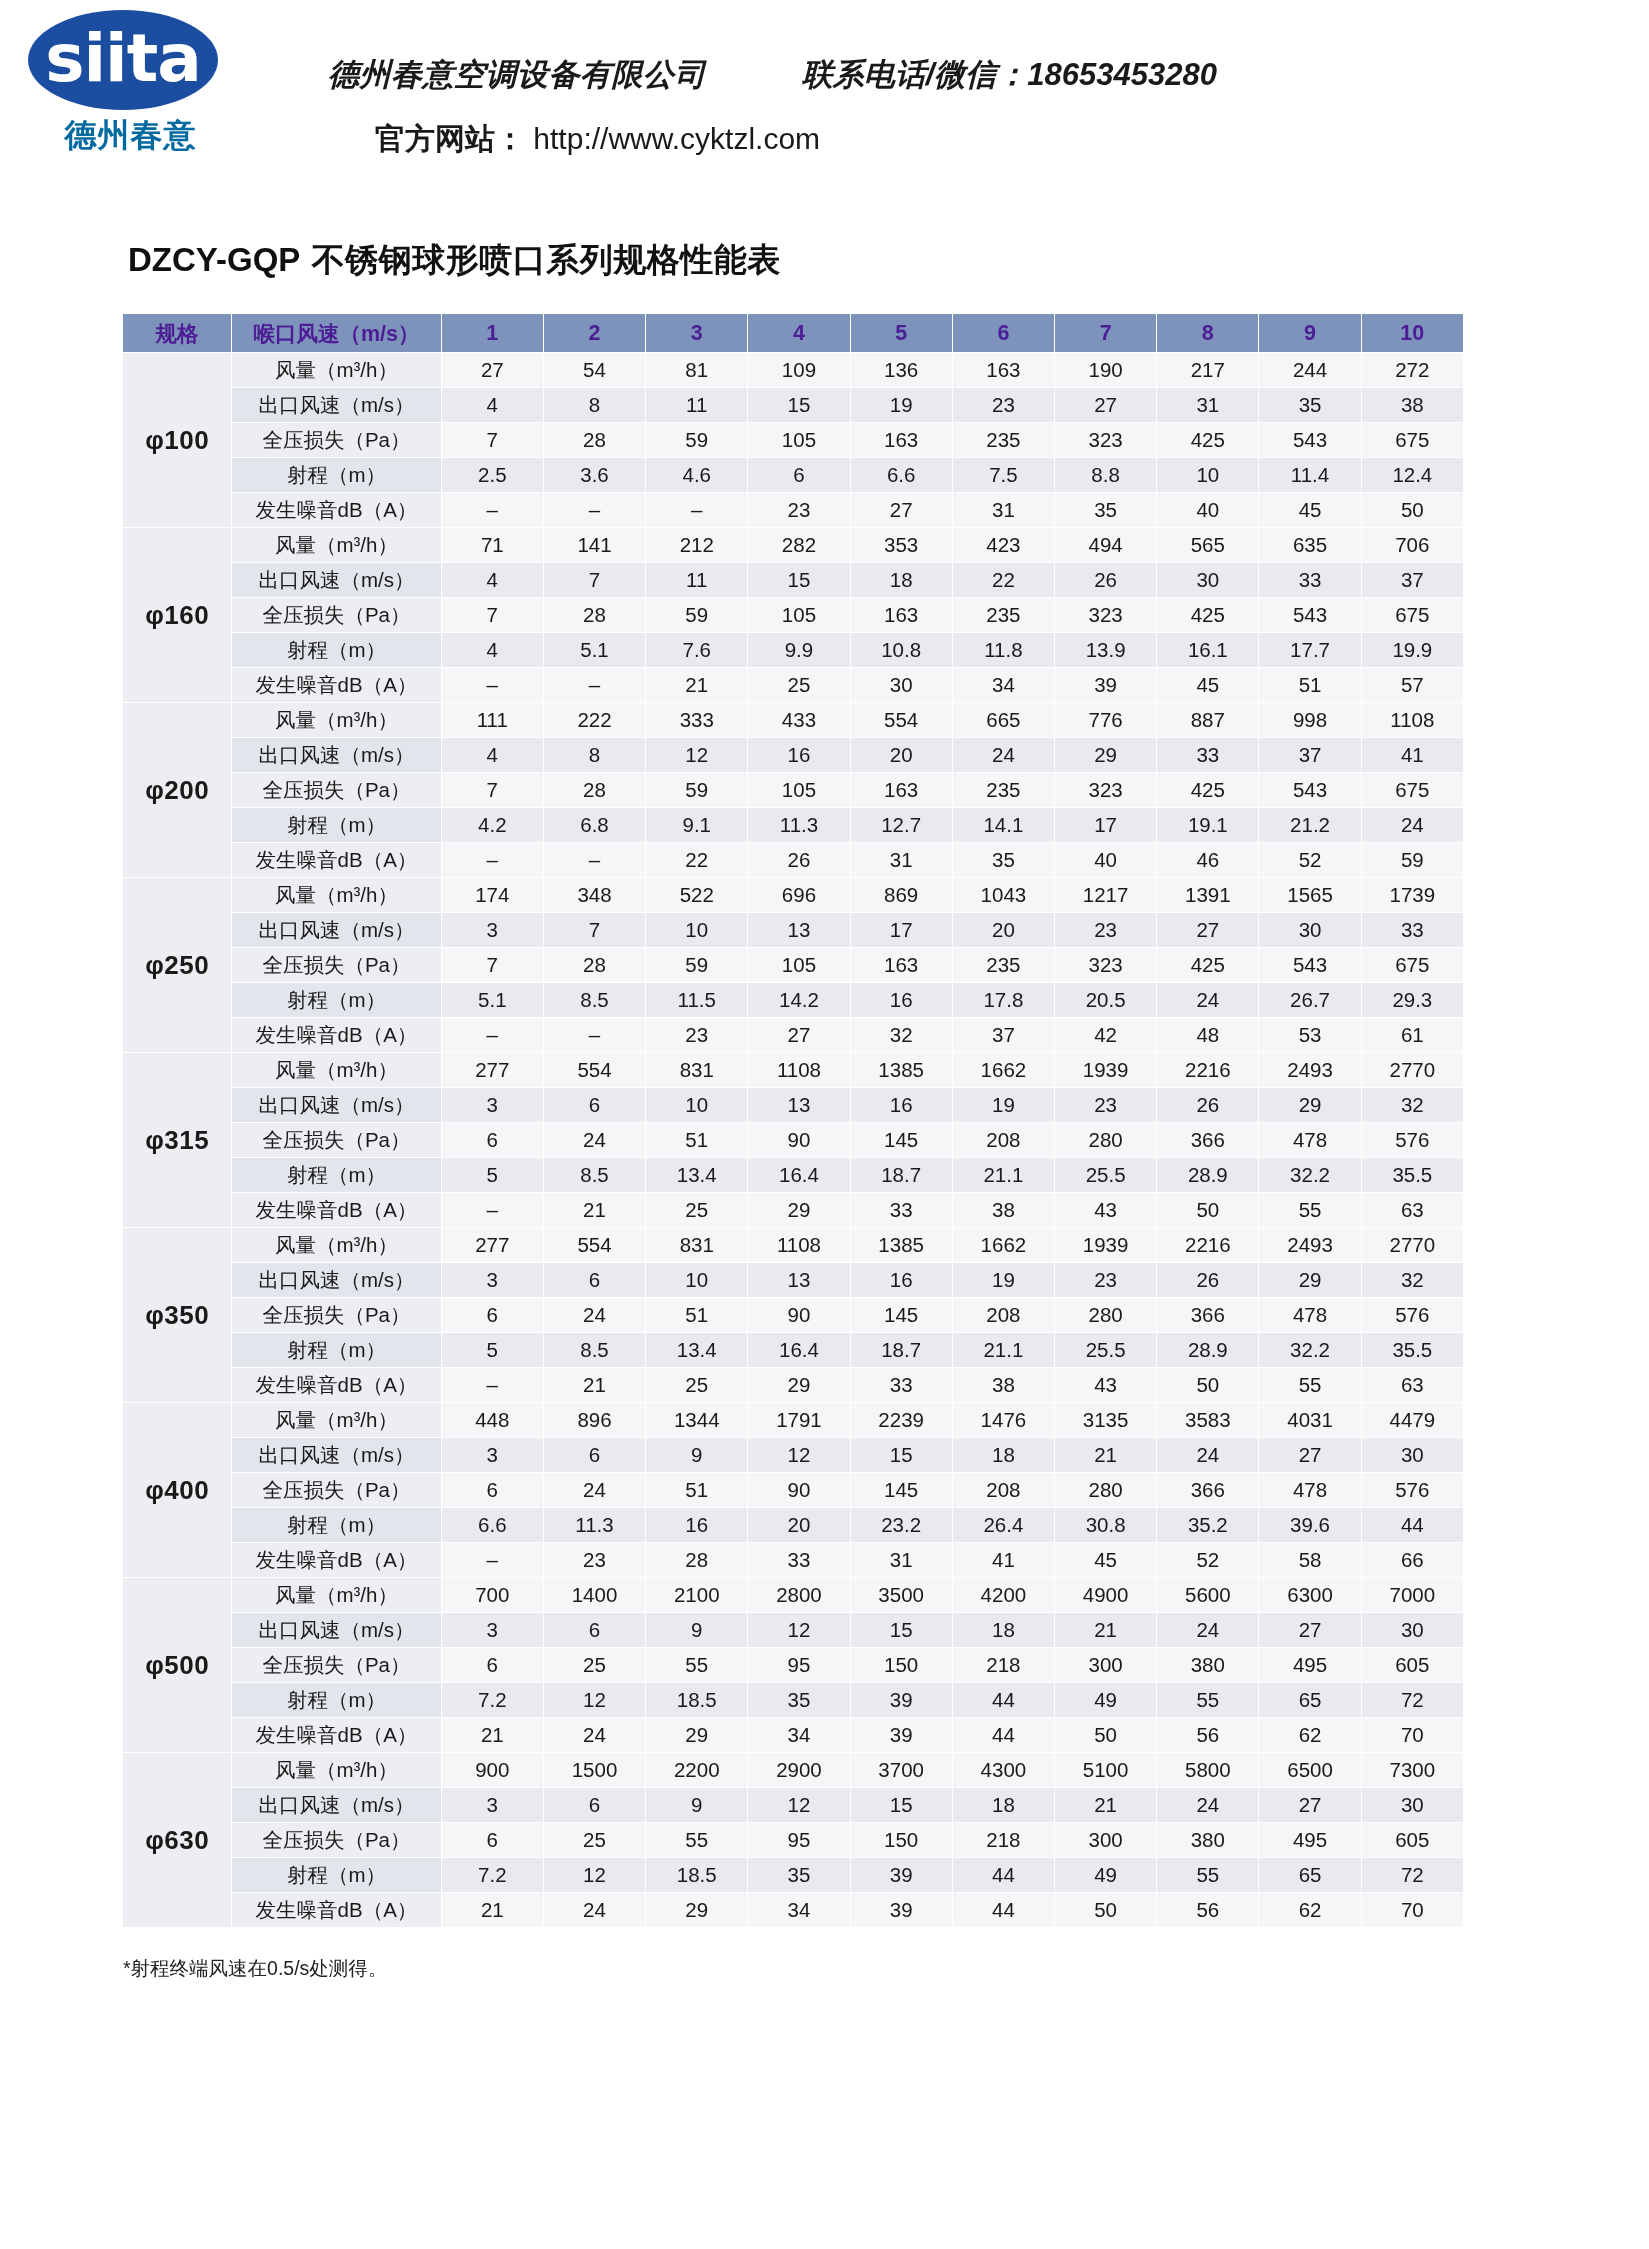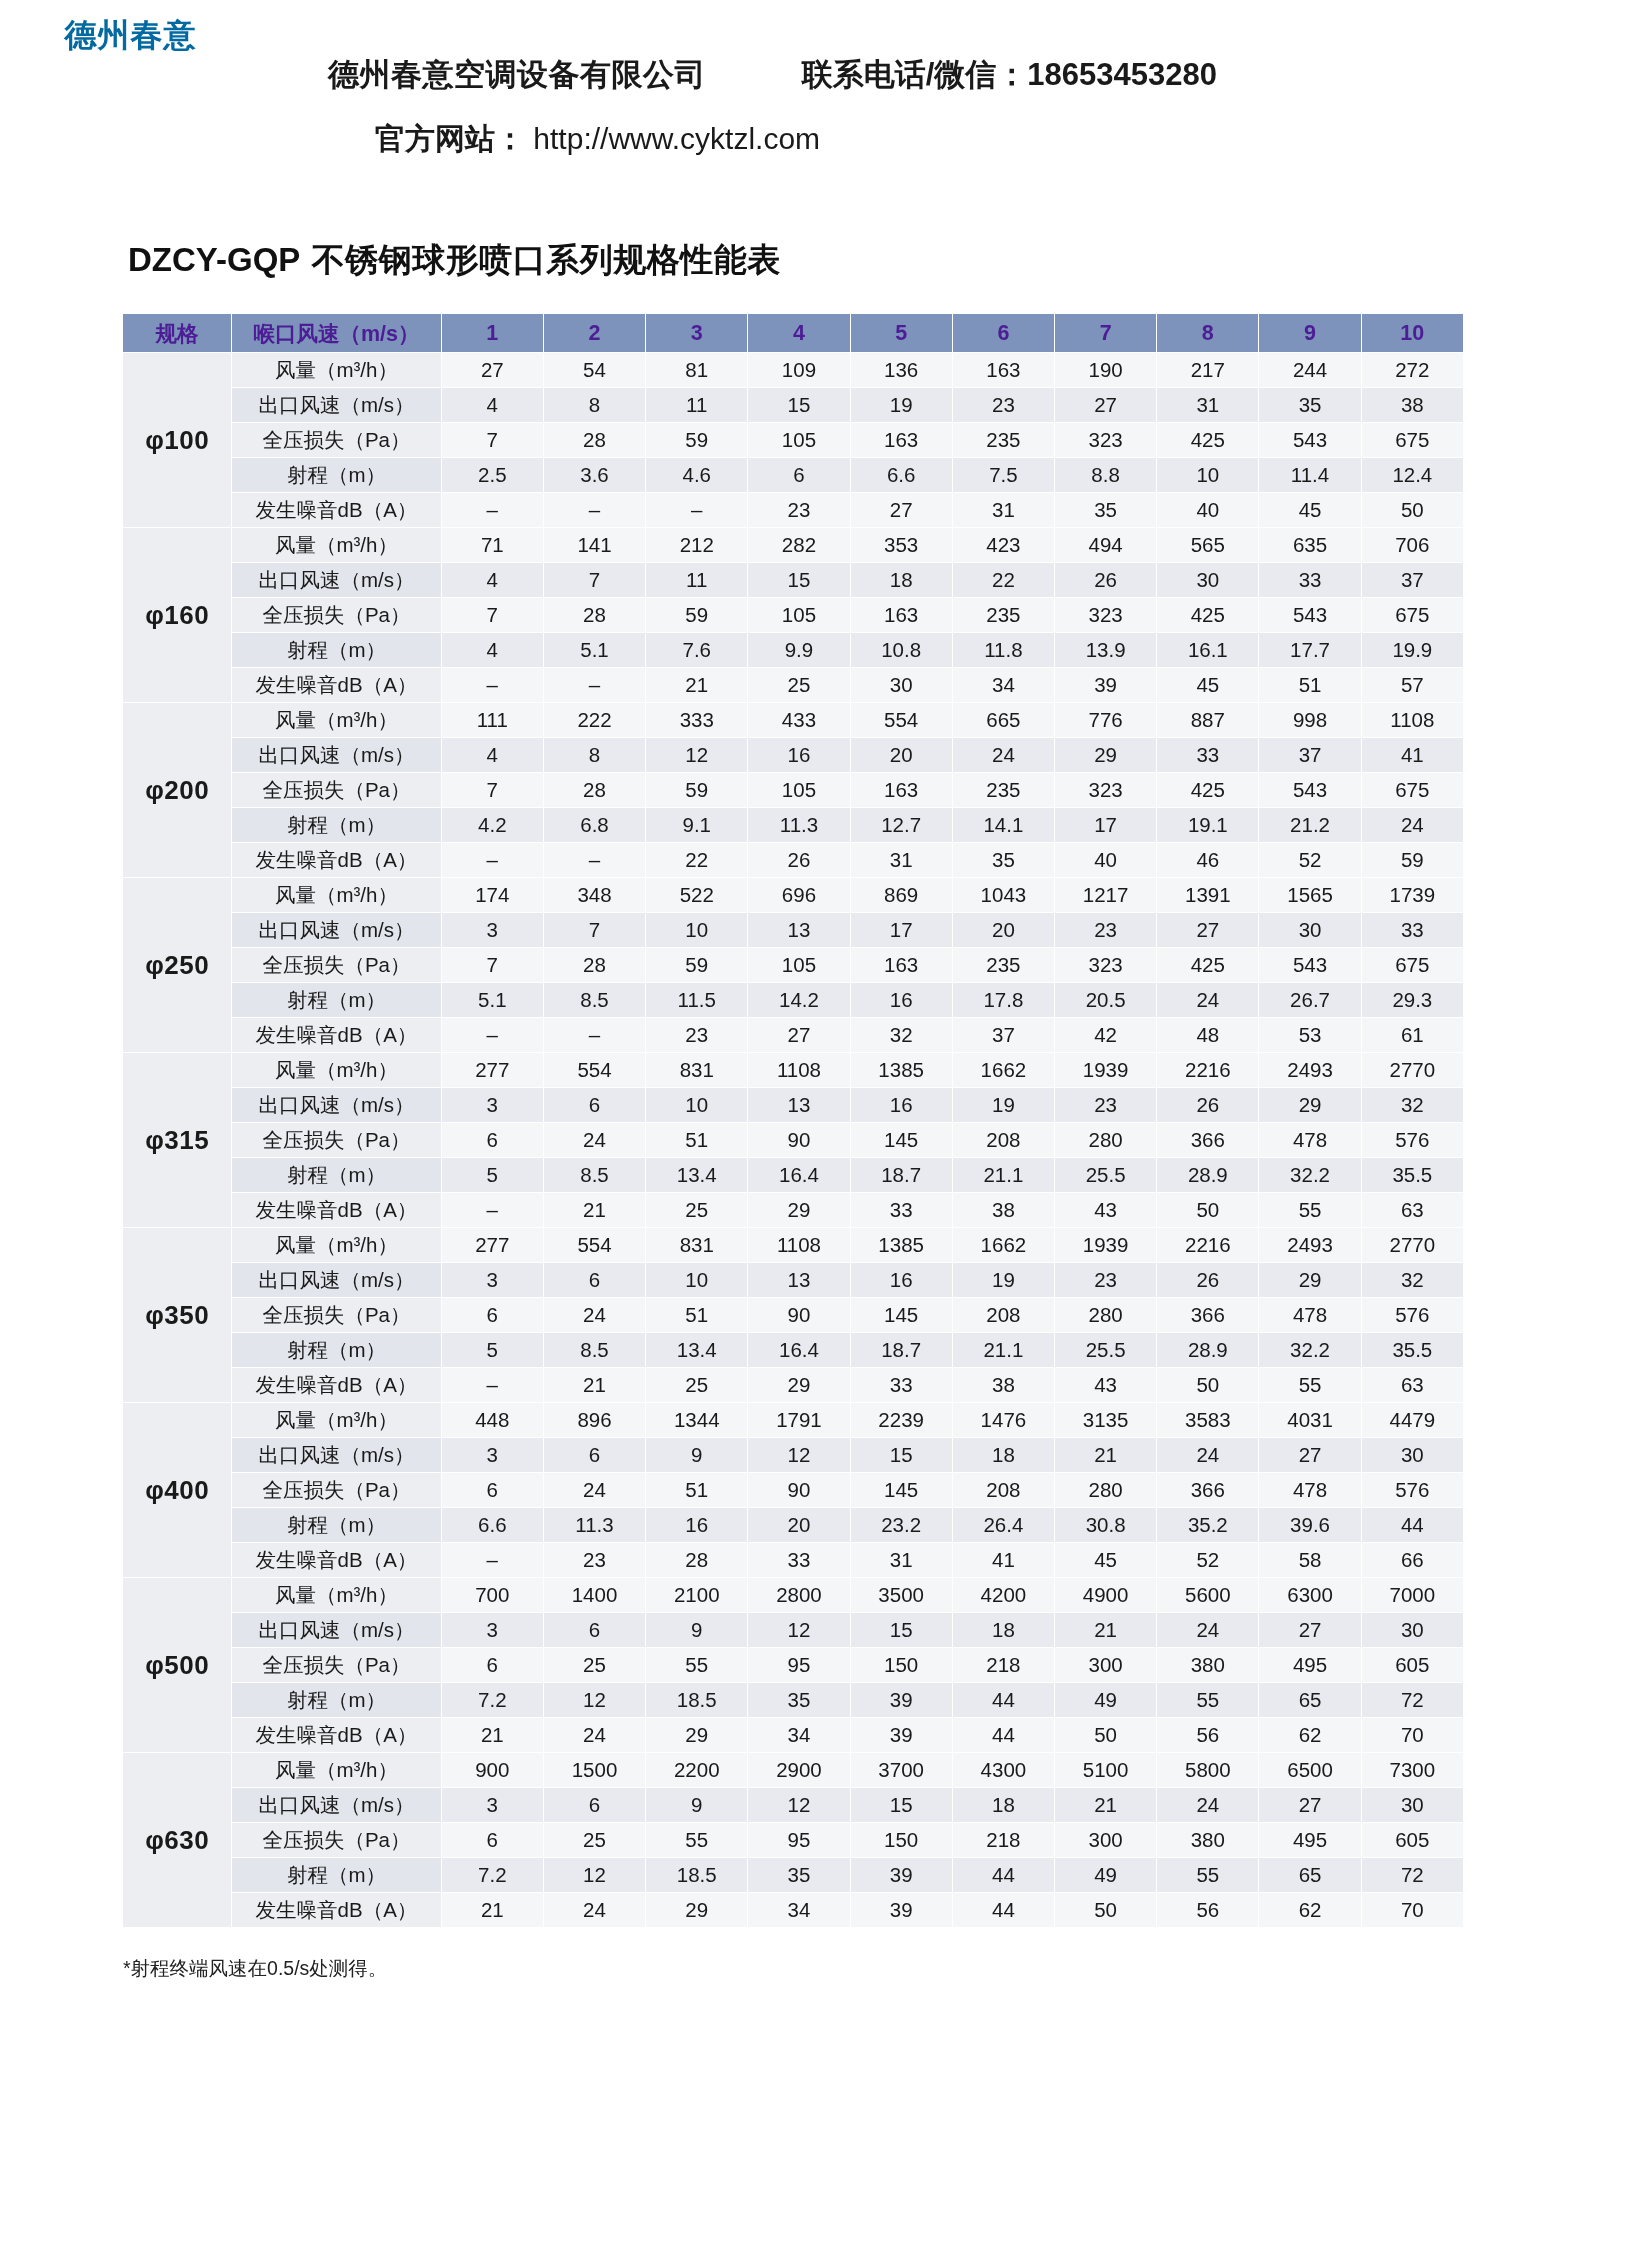--- a/index.html
+++ b/index.html
@@ -62,20 +62,21 @@
     color: #0369a1;
     letter-spacing: 1px;
   }
   .company-line {
     position: absolute;
     left: 328px;
     top: 54px;
     font-size: 31px;
     color: #1a1a1a;
     white-space: nowrap;
+    font-style: italic;
   }
   .company-name {
     font-weight: bold;
     letter-spacing: 0.5px;
   }
   .contact {
     margin-left: 87px;
     font-weight: bold;
   }
   .website-line {
@@ -161,20 +162,23 @@
     color: #222222;
   }
 </style>
 </head>
 <body>
 
 <div class="page">
 
   <div class="header">
     <div class="logo-block">
+      <div class="logo-oval">
+        <span class="logo-text">siita</span>
+      </div>
       <div class="logo-sub">德州春意</div>
     </div>
 
     <div class="company-line">
       <span class="company-name">德州春意空调设备有限公司</span>
       <span class="contact">联系电话/微信：18653453280</span>
     </div>
 
     <div class="website-line">
       <span class="website-label">官方网站：</span>

